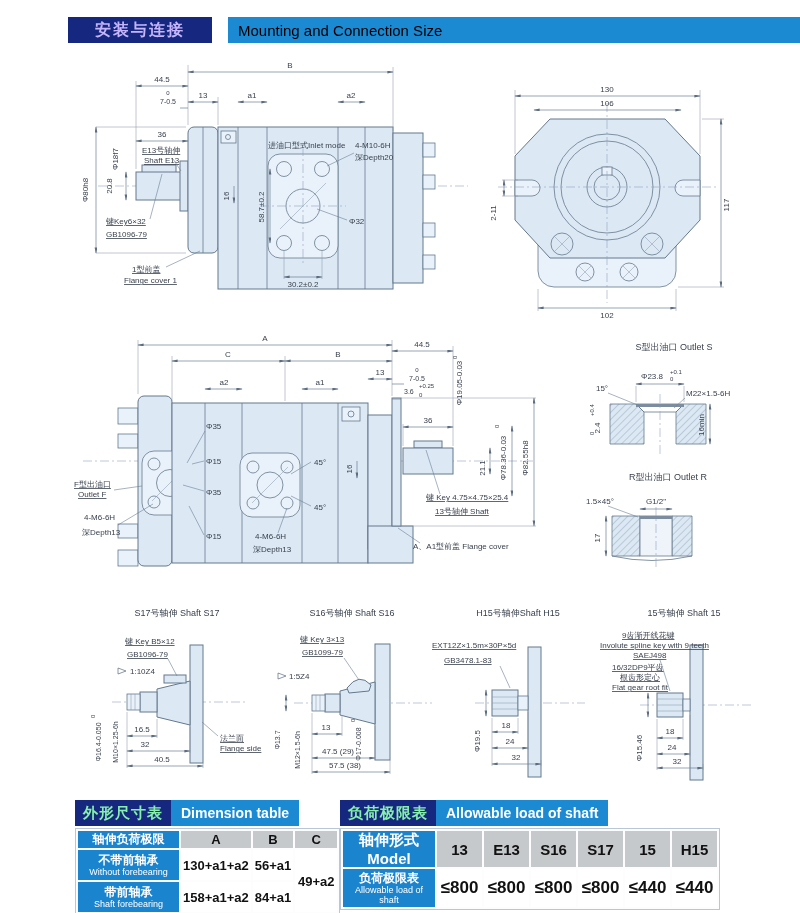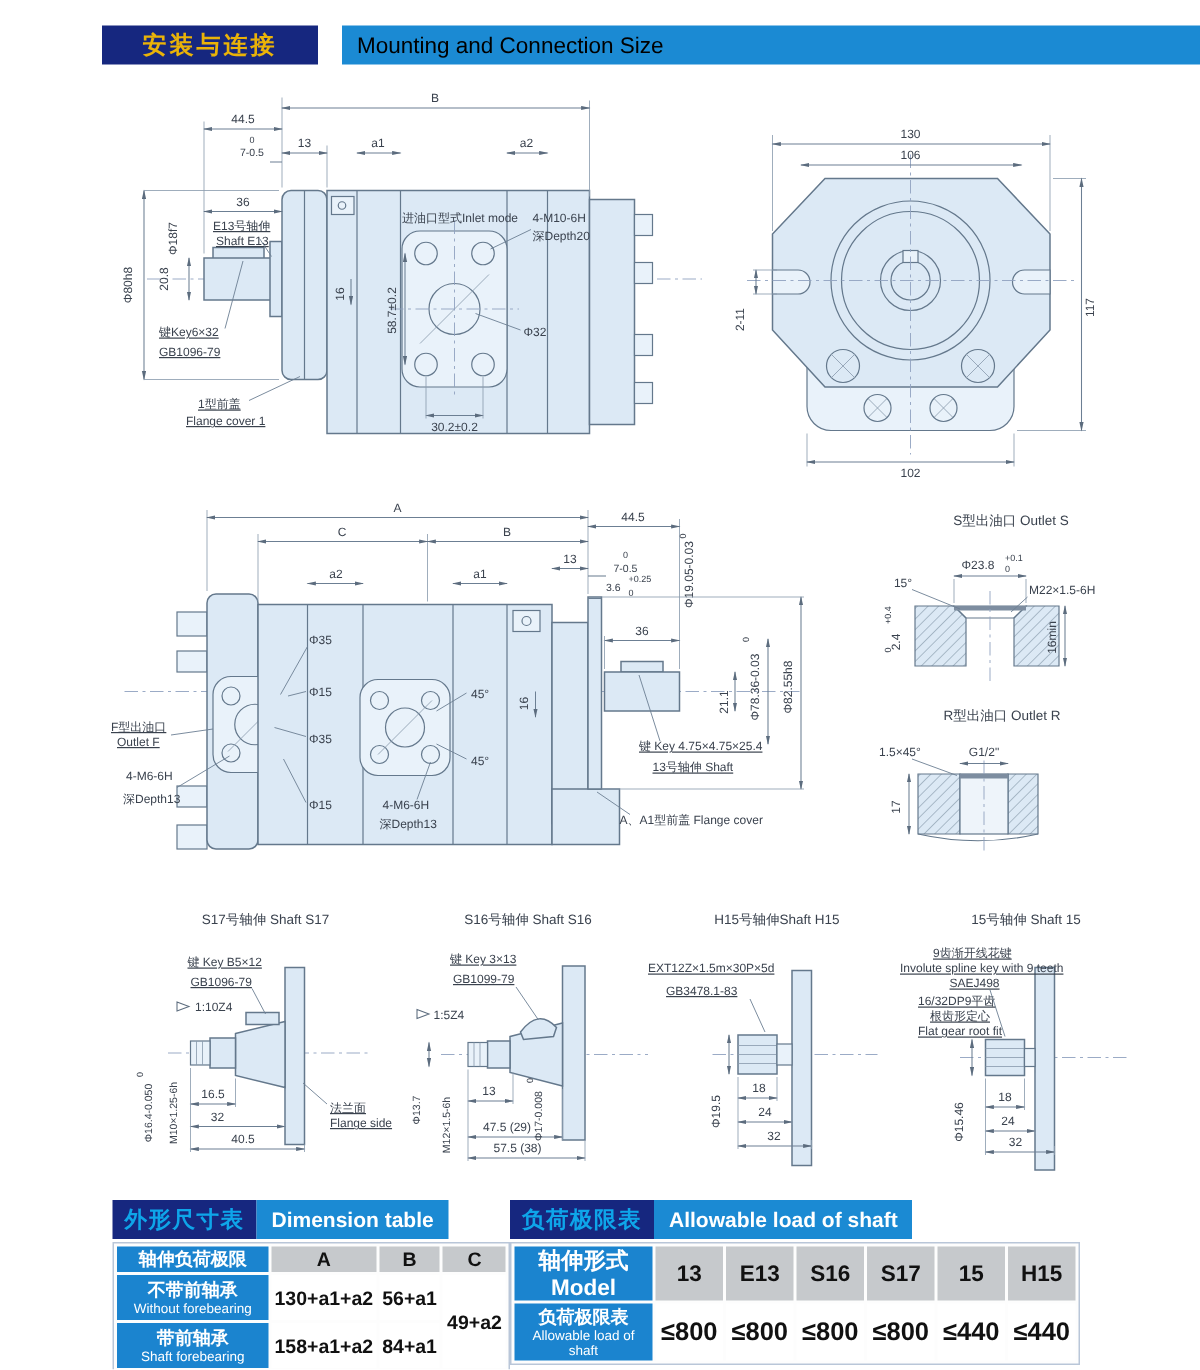--- a/index.html
+++ b/index.html
@@ -1,38 +1,38 @@
 <!DOCTYPE html>
 <html><head>
 <meta charset="utf-8">
 <style>
   html,body{margin:0;padding:0;background:#fff;}
   .page{position:relative;width:800px;height:913px;background:#fff;overflow:hidden;
         font-family:"Liberation Sans",sans-serif;}
   
   .hdr-zh{position:absolute;left:68px;top:17px;width:144px;height:26px;background:#16277f;
-          color:#eab308;font-weight:bold;font-size:16px;display:flex;align-items:center;justify-content:center;letter-spacing:2px;}
+          color:#c4b5fd;font-weight:bold;font-size:16px;display:flex;align-items:center;justify-content:center;letter-spacing:2px;}
   .hdr-en{position:absolute;left:228px;top:17px;width:588px;height:26px;background:#1b8ad3;
           color:#000000;font-size:15px;display:flex;align-items:center;padding-left:10px;box-sizing:border-box;}
   
   .panel{position:absolute;}
   svg text{fill:#3a424e;font-family:"Liberation Sans",sans-serif;}
   .t6{font-size:6px}.t7{font-size:7px}.t8{font-size:8px}.t9{font-size:9px}
   .ul{text-decoration:underline}
   .shape{fill:#dce9f5;stroke:#64788c;stroke-width:1}
   .shape2{fill:#e9f2fa;stroke:#64788c;stroke-width:.8}
   .thin{fill:none;stroke:#64788c;stroke-width:.8}
   .dl{stroke:#6c7f93;stroke-width:.7;fill:none}
   .el{stroke:#8b9cae;stroke-width:.55;fill:none}
   .cl{stroke:#90a2c0;stroke-width:.6;stroke-dasharray:9 3 2 3;fill:none}
   .ld{stroke:#6c7f93;stroke-width:.6;fill:none}
   
   .tblwrap{position:absolute;}
   .tbl-title{display:flex;height:26px;}
-  .tt-zh{background:#16277f;color:#0ea5e9;font-weight:bold;font-size:15px;display:flex;align-items:center;padding:0 8px;letter-spacing:1px;text-align:center;}
+  .tt-zh{background:#16277f;color:#86efac;font-weight:bold;font-size:15px;display:flex;align-items:center;padding:0 8px;letter-spacing:1px;text-align:center;}
   .tt-en{background:#1b8ad3;color:#fff;font-size:14px;display:flex;align-items:center;padding:0 10px;font-weight:bold;}
   table.grid{border-collapse:separate;border-spacing:2px;margin-top:2px;border:1px solid #b9c6d8;background:#fdfdfd;}
   table.grid th,table.grid td{text-align:center;vertical-align:middle;padding:0 2px;}
   .blue{background:#1b84cf;color:#fff;font-size:12px;font-weight:bold;}
   .blue .en{font-size:9px;font-weight:normal;line-height:10px;}
   .blue .zh{font-size:12px;line-height:14px;}
   .gray{background:#c6c9cc;color:#111;font-weight:bold;font-size:13px;}
   .val{background:#fff;color:#111;font-weight:bold;font-size:13px;margin-top:40px;}
   .dimgrid tr.hrow th,.dimgrid tr.hrow td{height:16px;}
   .dimgrid tr.drow th,.dimgrid tr.drow td{height:30px;}

